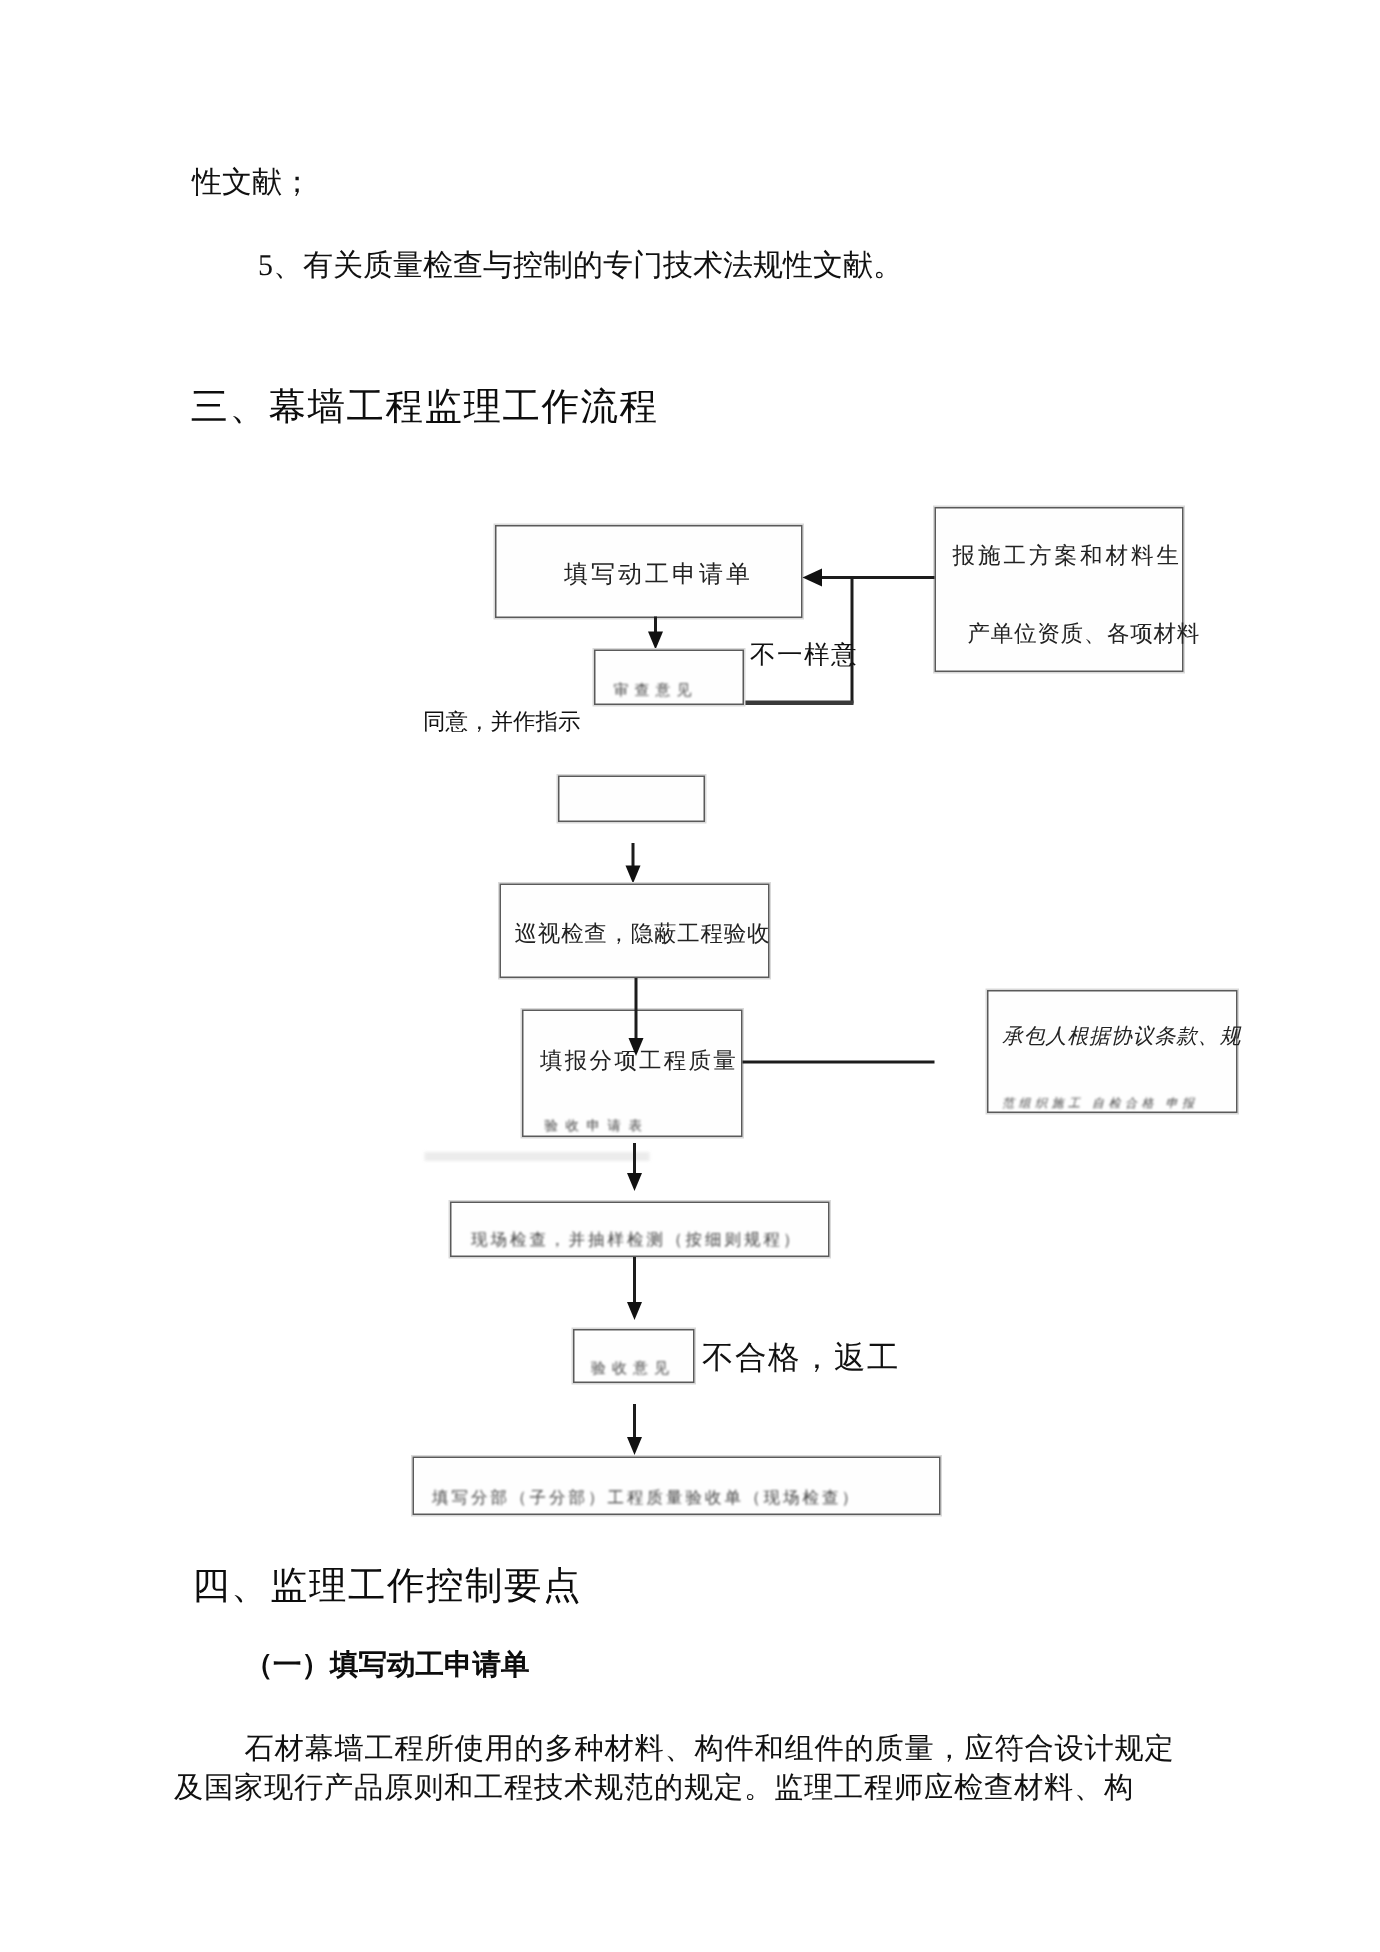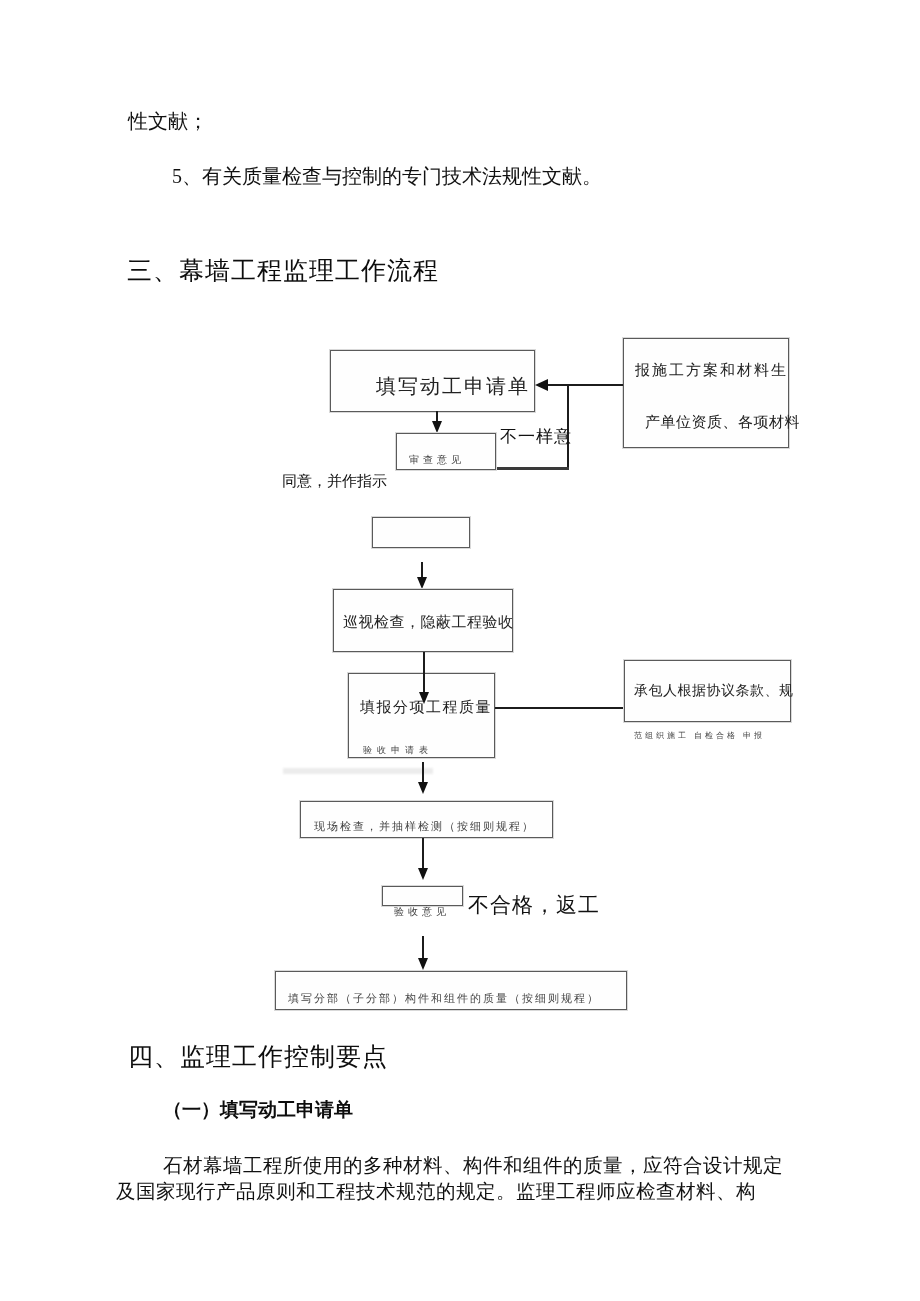--- a/index.html
+++ b/index.html
@@ -93,21 +93,21 @@
 
 <div class="abs doc-text" style="left:128px; top:108px;">性文献；</div>
 
 <div class="abs doc-text" style="left:172px; top:163px;">5、有关质量检查与控制的专门技术法规性文献。</div>
 
 <div class="abs h-main" style="left:127px; top:254px;">三、幕墙工程监理工作流程</div>
 
 <div class="abs" style="left:0; top:0; width:920px; height:1301px;">
 
   <div class="fc-box" style="left:330px; top:350px; width:205px; height:62px;">
-    <div class="fc-box-text abs" style="left:45px; top:22px; font-size:20px; letter-spacing:2px;">填写动工申请单</div>
+    <div class="fc-box-text abs" style="left:45px; top:22px; font-size:16px; letter-spacing:2px;">填写动工申请单</div>
   </div>
 
   <div class="fc-box" style="left:623px; top:338px; width:166px; height:110px;">
     <div class="fc-box-text abs" style="left:11px; top:22px; font-size:15px; letter-spacing:2px;">报施工方案和材料生</div>
     <div class="fc-box-text abs" style="left:11px; top:74px; font-size:15px; letter-spacing:0.5px;margin-left:10px;">产单位资质、各项材料</div>
   </div>
 
   <div class="hline" style="left:546px; top:384px; width:77px;"></div>
   <div class="arrow-left" style="left:535px; top:379px;"></div>
 
@@ -139,48 +139,48 @@
   <div class="vline" style="left:423px; top:652px; height:42px; z-index:3;"></div>
   <div class="arrow-down" style="left:419px; top:692px; z-index:3;"></div>
 
   <div class="fc-box" style="left:348px; top:673px; width:147px; height:85px;">
     <div class="fc-box-text abs" style="left:11px; top:24px; font-size:15px; letter-spacing:1.5px;">填报分项工程质量</div>
     <div class="fc-box-text blurry abs" style="left:14px; top:70px; font-size:9px; letter-spacing:5px;">验收申请表</div>
   </div>
 
   <div class="hline" style="left:495px; top:707px; width:128px;"></div>
 
-  <div class="fc-box" style="left:624px; top:660px; width:167px; height:62px;">
+  <div class="fc-box" style="left:658px; top:660px; width:167px; height:82px;font-style:italic;">
     <div class="fc-box-text abs" style="left:9px; top:21px; font-size:14px; letter-spacing:0.5px;">承包人根据协议条款、规</div>
     <div class="fc-box-text blurry abs" style="left:9px; top:69px; font-size:8px; letter-spacing:3px;">范组织施工 自检合格 申报</div>
   </div>
 
   <div class="smudge" style="left:283px; top:768px; width:150px; height:6px;"></div>
 
   <div class="vline" style="left:422px; top:762px; height:22px;"></div>
   <div class="arrow-down" style="left:418px; top:782px;"></div>
 
   <div class="fc-box" style="left:300px; top:801px; width:253px; height:37px;">
     <div class="fc-box-text blurry abs" style="left:13px; top:17px; font-size:11px; letter-spacing:2px;">现场检查，并抽样检测（按细则规程）</div>
   </div>
 
   <div class="vline" style="left:422px; top:838px; height:32px;"></div>
   <div class="arrow-down" style="left:418px; top:868px;"></div>
 
-  <div class="fc-box" style="left:382px; top:886px; width:81px; height:20px;">
+  <div class="fc-box" style="left:382px; top:886px; width:81px; height:36px;">
     <div class="fc-box-text blurry abs" style="left:11px; top:18px; font-size:10px; letter-spacing:4px;">验收意见</div>
   </div>
 
   <div class="fc-label" style="left:468px; top:891px; font-size:21px; letter-spacing:1px;">不合格，返工</div>
 
   <div class="vline" style="left:422px; top:936px; height:24px;"></div>
   <div class="arrow-down" style="left:418px; top:958px;"></div>
 
   <div class="fc-box" style="left:275px; top:971px; width:352px; height:39px;">
-    <div class="fc-box-text blurry abs" style="left:12px; top:19px; font-size:11px; letter-spacing:2px;">填写分部（子分部）构件和组件的质量（按细则规程）</div>
+    <div class="fc-box-text blurry abs" style="left:12px; top:19px; font-size:11px; letter-spacing:2px;">填写分部（子分部）工程质量验收单（现场检查）</div>
   </div>
 
 </div>
 
 <div class="abs h-main" style="left:128px; top:1040px;">四、监理工作控制要点</div>
 
 <div class="abs h-sub" style="left:163px; top:1097px;">（一）填写动工申请单</div>
 
 <div class="abs para-line" style="left:163px; top:1152px;">石材幕墙工程所使用的多种材料、构件和组件的质量，应符合设计规定</div>
 <div class="abs para-line" style="left:116px; top:1178px;">及国家现行产品原则和工程技术规范的规定。监理工程师应检查材料、构</div>

